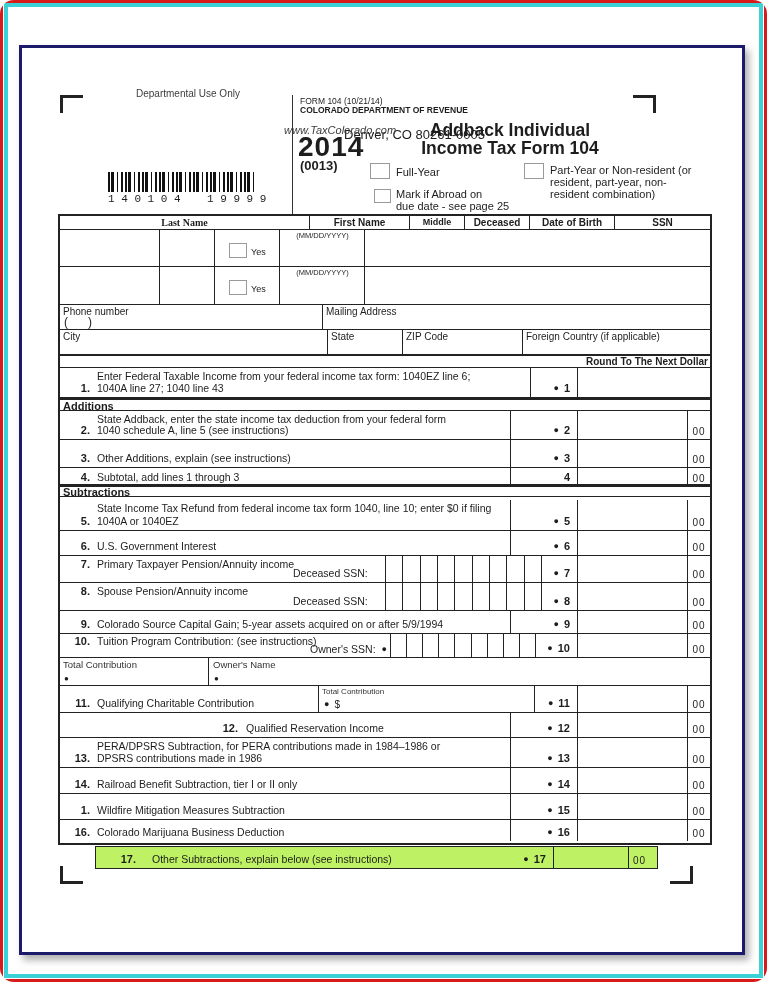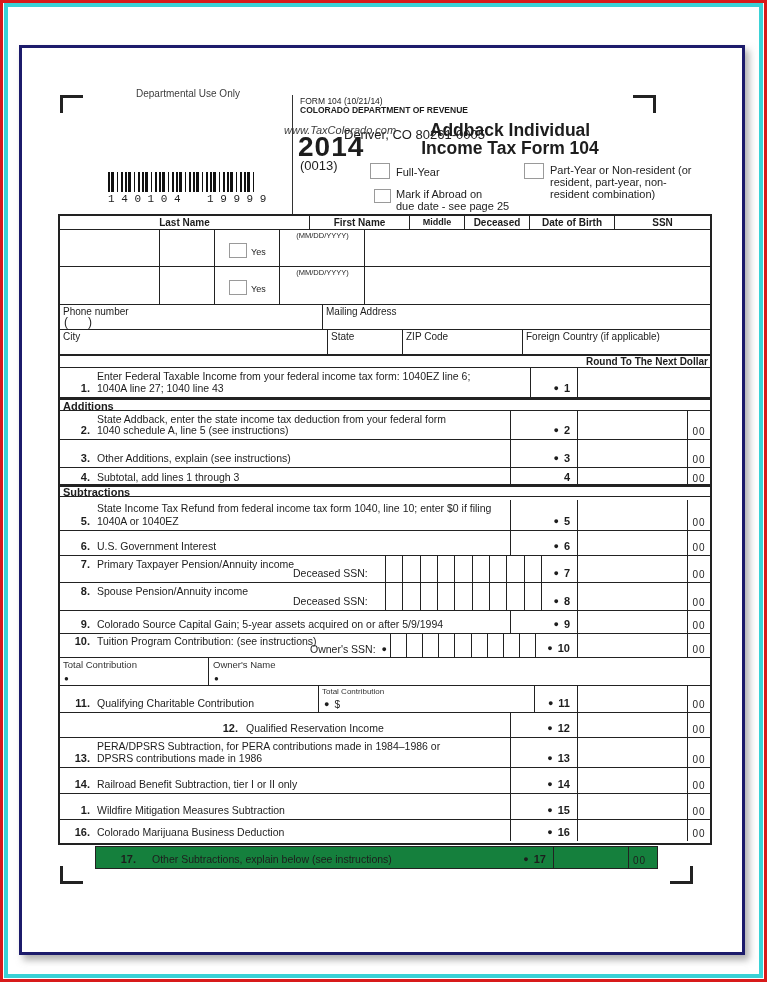--- a/index.html
+++ b/index.html
@@ -1,17 +1,17 @@
 <!DOCTYPE html>
 <html><head>
 <meta charset="utf-8">
 <style>
   html,body{margin:0;padding:0;background:#fff;}
   #canvas{position:relative;width:767px;height:982px;background:#fff;overflow:hidden;
-          font-family:"Liberation Sans",sans-serif;color:#1d1d1d;}
+          font-family:"Liberation Sans",sans-serif;color:#1d1d1d;border-radius:14px;}
   .abs{position:absolute;}
   .fr-red{position:absolute;inset:0;border:3px solid #d81a1a;}
   .fr-cyan{position:absolute;inset:3px 4px 4px 4px;border:4px solid #3ad2d6;}
   .page{position:absolute;left:19px;top:45px;width:726px;height:910px;background:#fff;
         border:3px solid #1c1b6b;box-shadow:4px 5px 7px rgba(110,110,110,.55);box-sizing:border-box;}
   .t{position:absolute;white-space:pre;}
   .cm{position:absolute;width:20px;height:15px;}
   .cm.tl{border-top:3px solid #222;border-left:3px solid #222;}
   .cm.tr{border-top:3px solid #222;border-right:3px solid #222;}
   .cm.bl{border-bottom:3px solid #222;border-left:3px solid #222;}
@@ -41,21 +41,21 @@
   .amt{position:absolute;top:0;bottom:0;border-left:1px solid #222;}
   .cents{position:absolute;left:627px;right:0;top:0;bottom:0;border-left:1px solid #222;
          display:flex;align-items:flex-end;justify-content:center;font-size:10px;padding-bottom:2px;letter-spacing:1px;}
   .boxes{position:absolute;top:0;bottom:0;display:flex;border-right:1px solid #222;}
   .boxes i{flex:1;border-left:1px solid #222;}
   .subcell{position:absolute;left:258px;width:217px;top:0;bottom:0;border-left:1px solid #222;border-right:1px solid #222;box-sizing:border-box;}
   .staple{position:absolute;left:58px;top:712px;width:150px;height:29px;border:2px solid #222;background:#fff;
           display:flex;align-items:center;justify-content:center;gap:4px;z-index:6;box-sizing:border-box;}
   .staple .txt{font-size:8px;line-height:9px;text-align:center;}
   .staple .tri{font-size:13px;line-height:13px;}
-  #l17{position:absolute;left:95px;top:846px;width:563px;height:23px;border:1px solid #222;background:#15803d;box-sizing:border-box;}
+  #l17{position:absolute;left:95px;top:846px;width:563px;height:23px;border:1px solid #222;background:#bef264;box-sizing:border-box;}
 </style>
 </head>
 <body>
 
 <div id="canvas">
   <div class="fr-red"></div>
   <div class="fr-cyan"></div>
   <div class="page"></div>
 
   <div class="cm tl" style="left:60px;top:95px;"></div>
@@ -66,39 +66,39 @@
   <span class="t" style="left:136px;top:88px;font-size:10px;color:#3c3c3c;">Departmental Use Only</span>
   <div class="barcode"></div>
   <span class="t" style="left:108px;top:193px;width:148px;text-align:center;font-family:'Liberation Mono',monospace;font-size:11px;">1 4 0 1 0 4    1 9 9 9 9</span>
   <div class="vline"></div>
 
   <span class="t" style="left:300px;top:96px;font-size:8.5px;">FORM 104 (10/21/14)</span>
   <span class="t" style="left:300px;top:105px;font-size:8.5px;font-weight:bold;">COLORADO DEPARTMENT OF REVENUE</span>
   <span class="t" style="left:300px;top:127px;font-size:13px;margin-left:44px;">Denver, CO 80261-0005</span>
   <span class="t" style="left:284px;top:124px;font-size:11px;font-style:italic;color:#3c3c3c;">www.TaxColorado.com</span>
   <span class="t" style="left:298px;top:131px;font-size:28px;font-weight:bold;letter-spacing:1px;">2014</span>
-  <span class="t" style="left:300px;top:158px;font-size:13px;font-weight:normal;">(0013)</span>
+  <span class="t" style="left:300px;top:158px;font-size:13px;font-weight:bold;">(0013)</span>
 
   <span class="t" style="left:370px;top:120px;width:280px;text-align:center;font-size:17.5px;font-weight:bold;">Addback Individual</span>
   <span class="t" style="left:370px;top:138px;width:280px;text-align:center;font-size:17.5px;font-weight:bold;">Income Tax Form 104</span>
 
   <div class="cb" style="left:370px;top:163px;width:18px;height:14px;"></div>
   <span class="t" style="left:396px;top:166px;font-size:11px;">Full-Year</span>
   <div class="cb" style="left:374px;top:189px;width:15px;height:12px;"></div>
   <span class="t" style="left:396px;top:188px;font-size:11px;">Mark if Abroad on</span>
   <span class="t" style="left:396px;top:200px;font-size:11px;">due date - see page 25</span>
   <div class="cb" style="left:524px;top:163px;width:18px;height:14px;"></div>
   <span class="t" style="left:550px;top:164px;font-size:11px;">Part-Year or Non-resident (or</span>
   <span class="t" style="left:550px;top:176px;font-size:11px;">resident, part-year, non-</span>
   <span class="t" style="left:550px;top:188px;font-size:11px;">resident combination)</span>
 
   <div id="form">
 
     <div class="row frow hd" style="top:0;height:14px;">
-      <div class="c" style="width:250px;">Last Name</div>
+      <div class="c" style="width:250px;font-family:Liberation Serif, serif;">Last Name</div>
       <div class="c" style="width:100px;">First Name</div>
       <div class="c" style="width:55px;font-size:9px;">Middle Initial</div>
       <div class="c" style="width:65px;">Deceased</div>
       <div class="c" style="width:85px;">Date of Birth</div>
       <div class="c" style="width:95px;">SSN</div>
     </div>
 
     <div class="row frow" style="top:14px;height:37px;">
       <div class="c" style="width:100px;"></div>
       <div class="c" style="width:55px;"></div>

